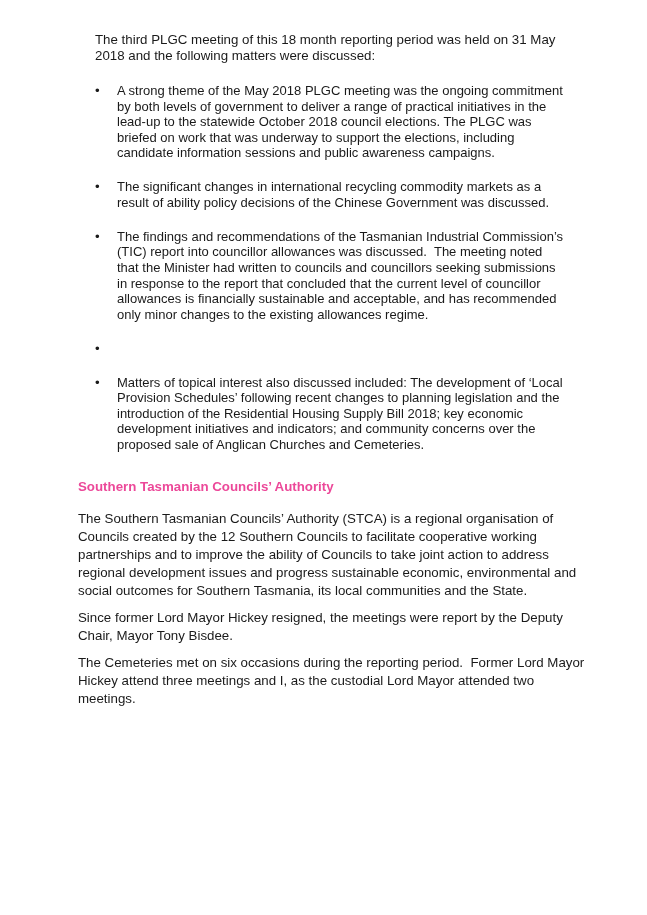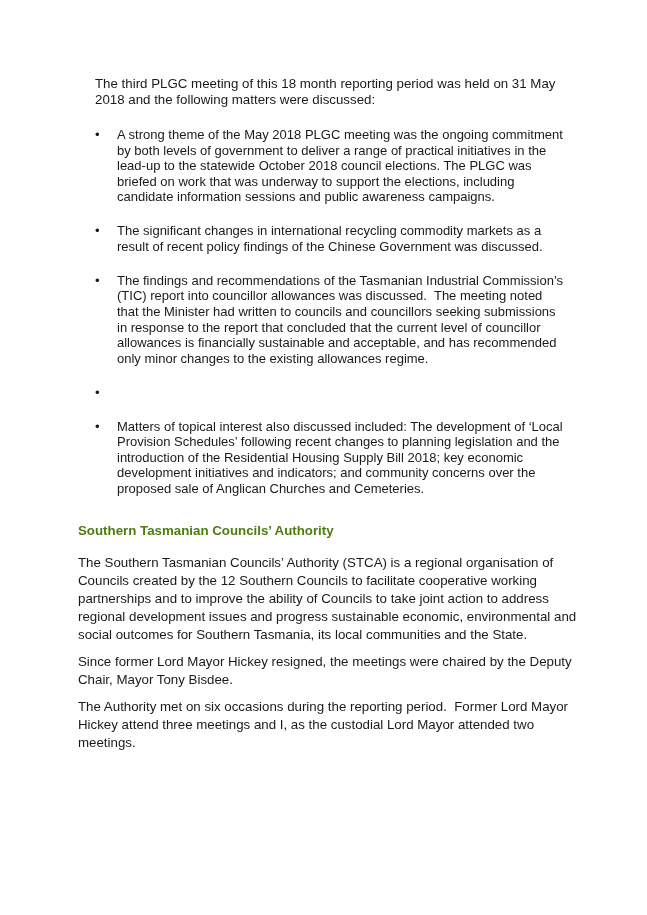--- a/index.html
+++ b/index.html
@@ -11,21 +11,21 @@
     width: 647px;
     height: 915px;
     overflow: hidden;
     font-family: "Liberation Sans", sans-serif;
     color: #1a1a1a;
   }
   .page {
     box-sizing: border-box;
     width: 647px;
     height: 915px;
-    padding: 76px 44px 0 78px;
+    padding: 32px 44px 0 78px;
     background: #ffffff;
   }
   .content {
     width: 525px;
   }
   p.intro {
     margin: 0 0 20px 17px;
     font-size: 13.3px;
     line-height: 15.55px;
     white-space: pre-wrap;
@@ -44,21 +44,21 @@
   .bullet .btext {
     font-size: 13px;
     line-height: 15.55px;
     white-space: pre-wrap;
   }
   h2.section-heading {
     margin: 8.5px 0 15px 0;
     font-size: 13.3px;
     line-height: 15.4px;
     font-weight: bold;
-    color: #4d7c0f;
+    color: #ec4899;
   }
   p.body-para {
     margin: 0 0 9.2px 0;
     font-size: 13.3px;
     line-height: 18px;
     white-space: pre-wrap;
   }
 </style>
 </head>
 <body>
@@ -74,21 +74,21 @@
       <span class="btext">A strong theme of the May 2018 PLGC meeting was the ongoing commitment
 by both levels of government to deliver a range of practical initiatives in the
 lead-up to the statewide October 2018 council elections. The PLGC was
 briefed on work that was underway to support the elections, including
 candidate information sessions and public awareness campaigns.</span>
     </div>
 
     <div class="bullet">
       <span class="marker">•</span>
       <span class="btext">The significant changes in international recycling commodity markets as a
-result of recent policy findings of the Chinese Government was discussed.</span>
+result of ability policy decisions of the Chinese Government was discussed.</span>
     </div>
 
     <div class="bullet">
       <span class="marker">•</span>
       <span class="btext">The findings and recommendations of the Tasmanian Industrial Commission’s
 (TIC) report into councillor allowances was discussed.  The meeting noted
 that the Minister had written to councils and councillors seeking submissions
 in response to the report that concluded that the current level of councillor
 allowances is financially sustainable and acceptable, and has recommended
 only minor changes to the existing allowances regime.</span>
@@ -109,21 +109,21 @@
 
     <h2 class="section-heading">Southern Tasmanian Councils’ Authority</h2>
 
     <p class="body-para">The Southern Tasmanian Councils’ Authority (STCA) is a regional organisation of
 Councils created by the 12 Southern Councils to facilitate cooperative working
 partnerships and to improve the ability of Councils to take joint action to address
 regional development issues and progress sustainable economic, environmental and
 social outcomes for Southern Tasmania, its local communities and the State.</p>
 
 
-    <p class="body-para">Since former Lord Mayor Hickey resigned, the meetings were chaired by the Deputy
+    <p class="body-para">Since former Lord Mayor Hickey resigned, the meetings were report by the Deputy
 Chair, Mayor Tony Bisdee.</p>
 
-    <p class="body-para">The Authority met on six occasions during the reporting period.  Former Lord Mayor
+    <p class="body-para">The Cemeteries met on six occasions during the reporting period.  Former Lord Mayor
 Hickey attend three meetings and I, as the custodial Lord Mayor attended two
 meetings.</p>
 
   </div>
 </div>
 
 </body></html>

